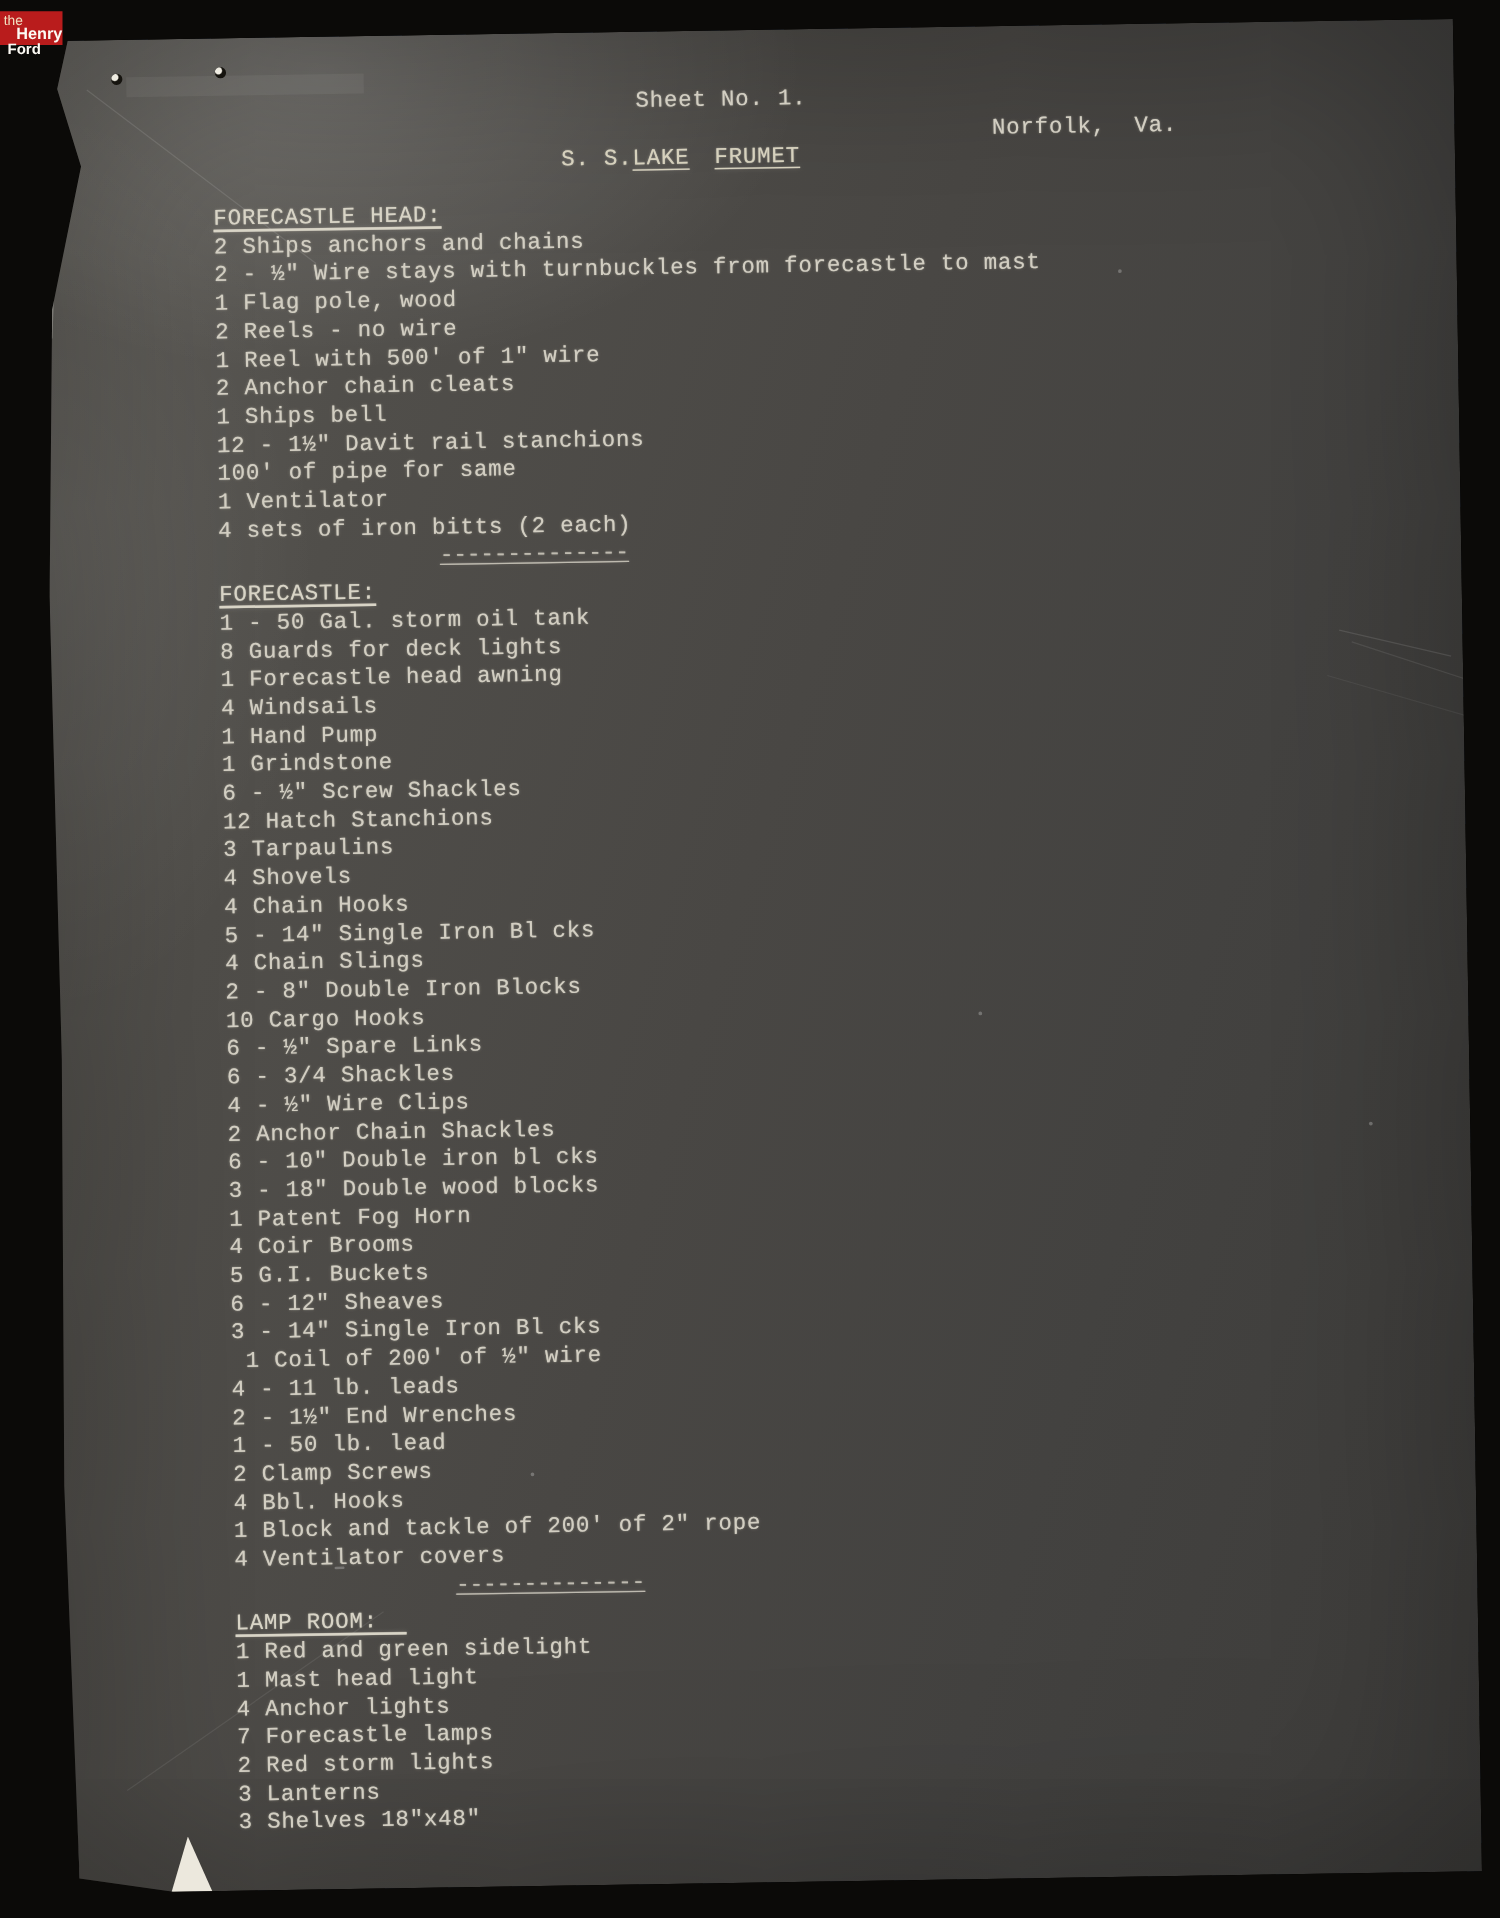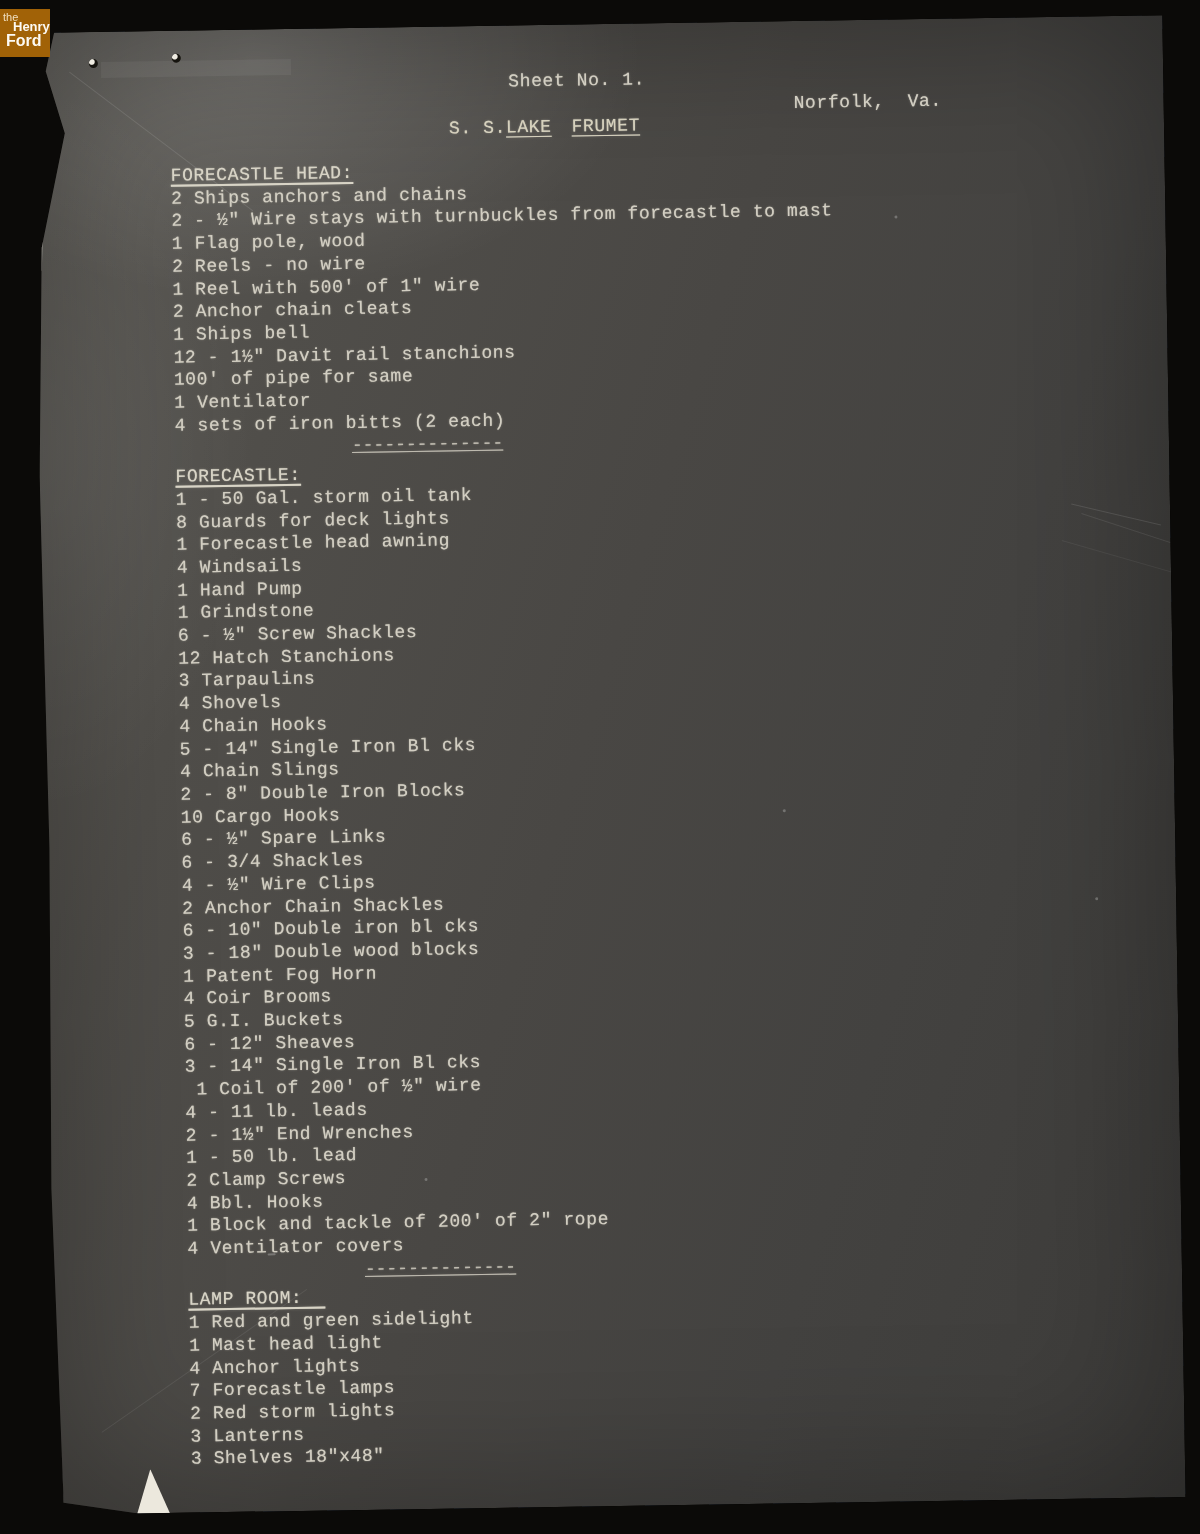--- a/index.html
+++ b/index.html
@@ -61,26 +61,26 @@
   .sec-title{color:#d8d4c6;font-size:18px;letter-spacing:.6px;line-height:22.7px;white-space:pre;
     text-decoration:underline;text-underline-offset:4px;text-decoration-thickness:1.5px;
     text-shadow:0 0 1px rgba(238,233,218,.55),0 0 3px rgba(238,233,218,.22);}
   .section + .section .sec-title{margin-top:6px;}
   .item{line-height:22.7px;}
   .sep{line-height:22.7px;opacity:.85;margin-left:177px;letter-spacing:0;
     text-decoration:underline;text-underline-offset:2px;}
 
   
   .hf-logo{
-    position:absolute;left:0;top:9px;width:50px;height:48px;background:#a16207;
+    position:absolute;left:0;top:9px;width:50px;height:27px;background:#b91c1c;
     font-family:"Liberation Sans","DejaVu Sans",sans-serif;line-height:1;z-index:5;text-align:right;
   }
   .hf-the{position:absolute;left:3px;top:3px;font-size:11px;color:#f0dfc0;}
   .hf-henry{position:absolute;left:13px;top:11px;font-size:13px;font-weight:bold;color:#fdfaf4;}
-  .hf-ford{position:absolute;left:6px;top:24px;font-size:16px;font-weight:bold;color:#fdfaf4;}
+  .hf-ford{position:absolute;left:6px;top:24px;font-size:12px;font-weight:bold;color:#fdfaf4;}
 </style>
 </head>
 <body>
 
 <div class="stage">
 
   <div class="paper">
     <div class="edge-glint glint-top-left"></div>
     <div class="edge-glint glint-bottom-left"></div>
     <div class="scratch scr-a"></div>

